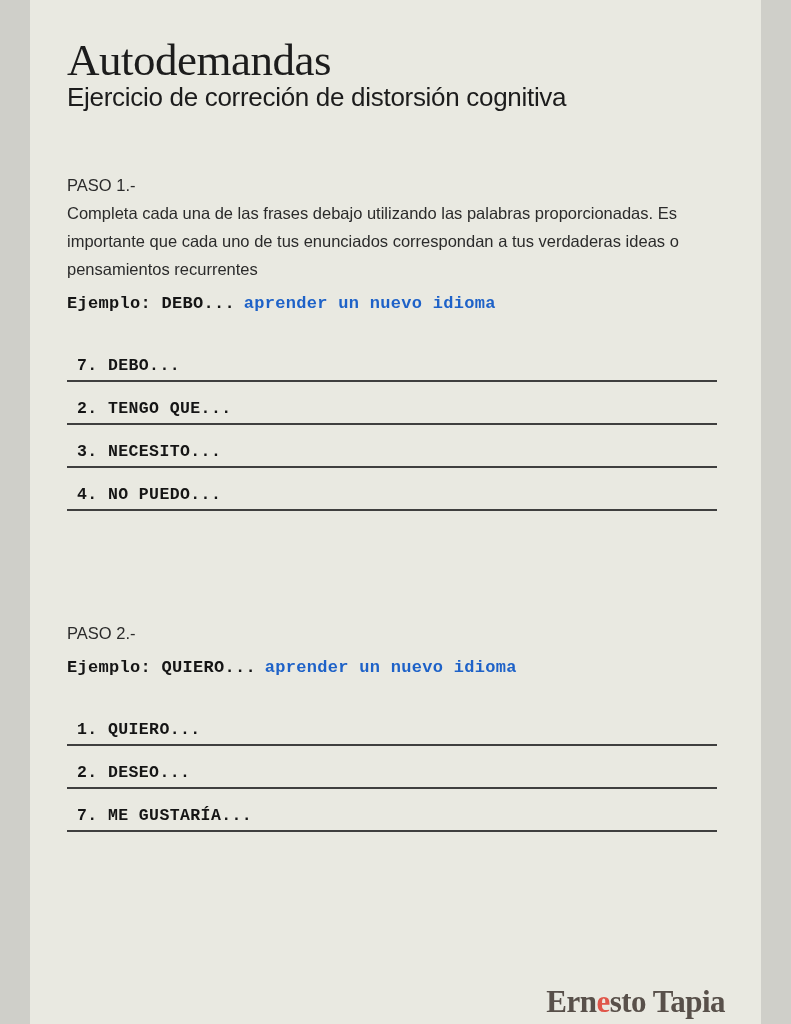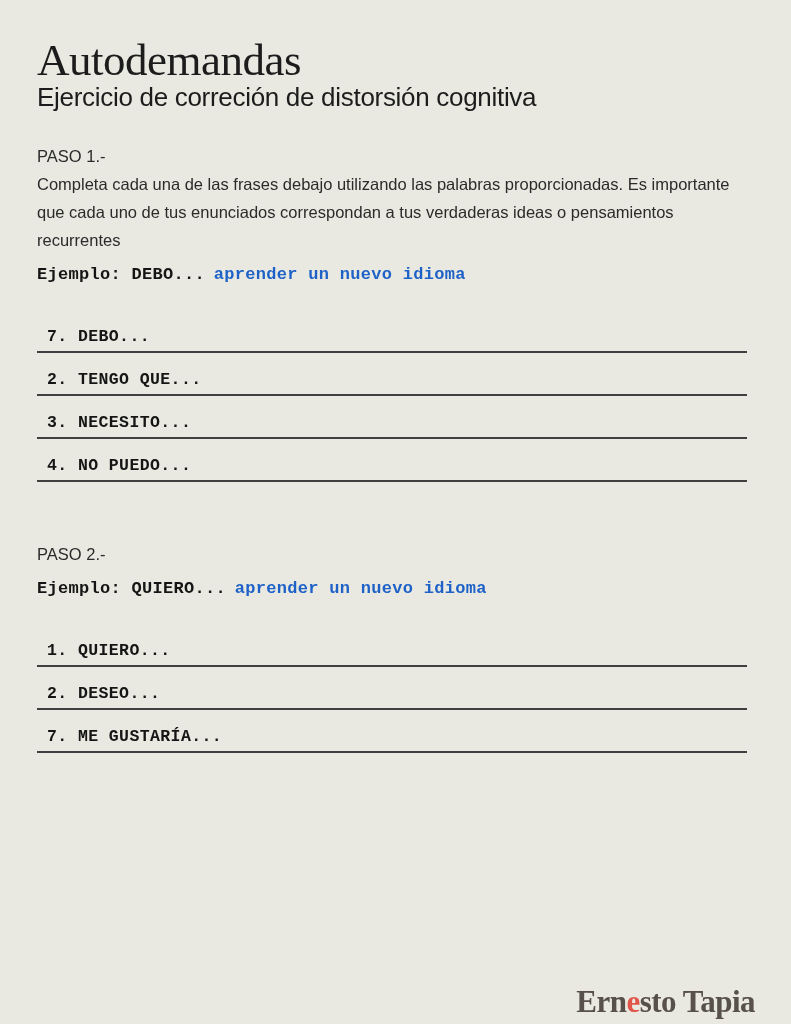--- a/index.html
+++ b/index.html
@@ -9,21 +9,21 @@
     --hw_black: #151515;
     --hw_blue: #1e62c8;
     --line: #3f3f3f;
     --logo_dark: #58504a;
     --logo_accent: #e0564a;
   }
   * { margin: 0; padding: 0; box-sizing: border-box; }
   html, body { background: #cfcfc9; }
   .page {
     position: relative;
-    width: 791px;
+    width: 731px;
     height: 1024px;
     margin: 0 auto;
     background: var(--background);
     font-family: "Liberation Sans", sans-serif;
     color: var(--text);
     padding: 38px 44px 0 37px;
     overflow: hidden;
   }
   
   .title {
@@ -36,22 +36,22 @@
   }
   .subtitle {
     font-family: Liberation Sans, sans-serif;
     font-weight: 400;
     font-size: 26px;
     line-height: 1.15;
     color: var(--title);
     letter-spacing: -0.3px;
   }
   
-  .step { margin-top: 29px; }
-  .step + .step { margin-top: 58px; }
+  .step { margin-top: 58px; }
+  .step + .step { margin-top: 108px; }
   .step-label {
     font-size: 16.5px;
     line-height: 28px;
     color: var(--text);
   }
   .instructions {
     font-size: 16.5px;
     line-height: 28px;
     color: var(--text);
     max-width: 706px;

